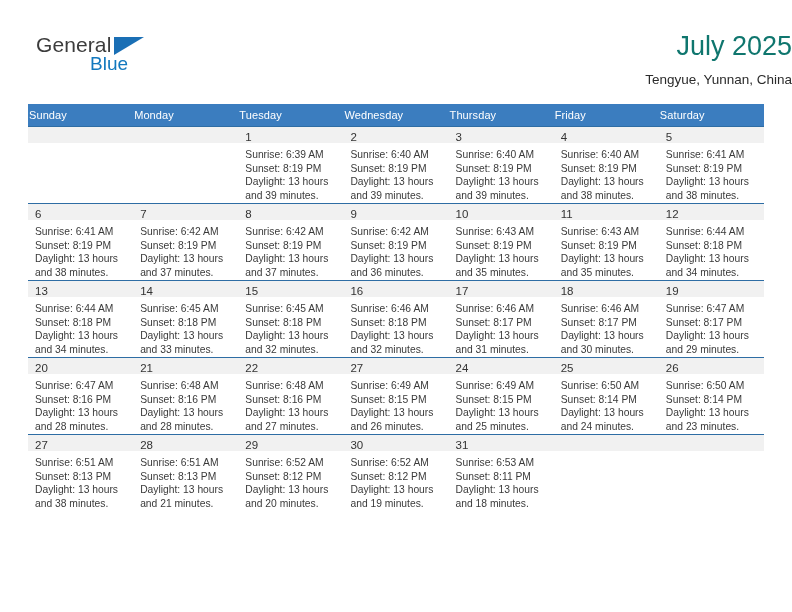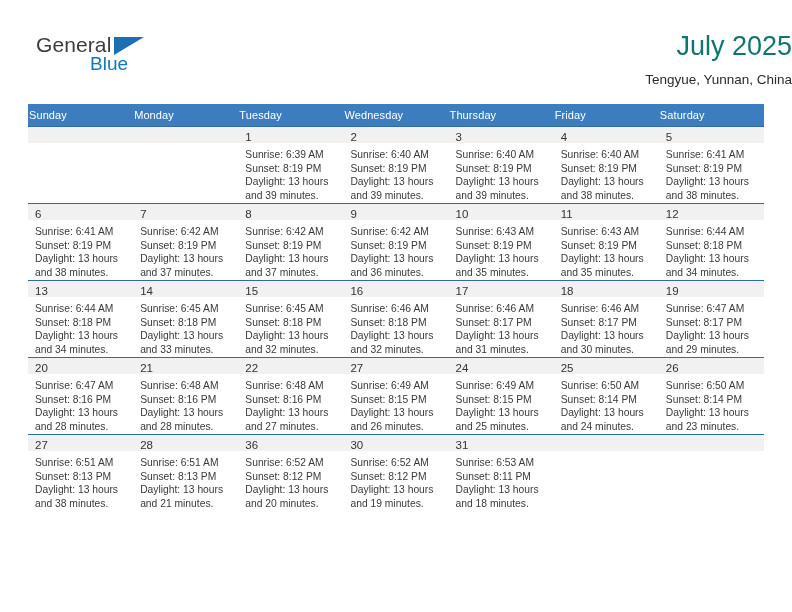--- a/index.html
+++ b/index.html
@@ -439,21 +439,21 @@
           <td class="day-cell">
             <div class="daynum-strip">28</div>
             <div class="cell-body">
               <div>Sunrise: 6:51 AM</div>
               <div>Sunset: 8:13 PM</div>
               <div>Daylight: 13 hours</div>
               <div>and 21 minutes.</div>
             </div>
           </td>
           <td class="day-cell">
-            <div class="daynum-strip">36</div>
+            <div class="daynum-strip">29</div>
             <div class="cell-body">
               <div>Sunrise: 6:52 AM</div>
               <div>Sunset: 8:12 PM</div>
               <div>Daylight: 13 hours</div>
               <div>and 20 minutes.</div>
             </div>
           </td>
           <td class="day-cell">
             <div class="daynum-strip">30</div>
             <div class="cell-body">

